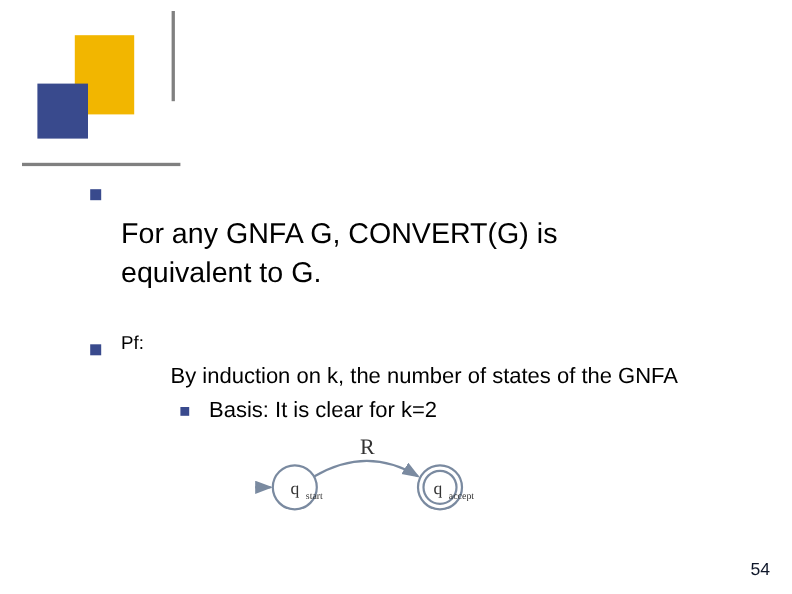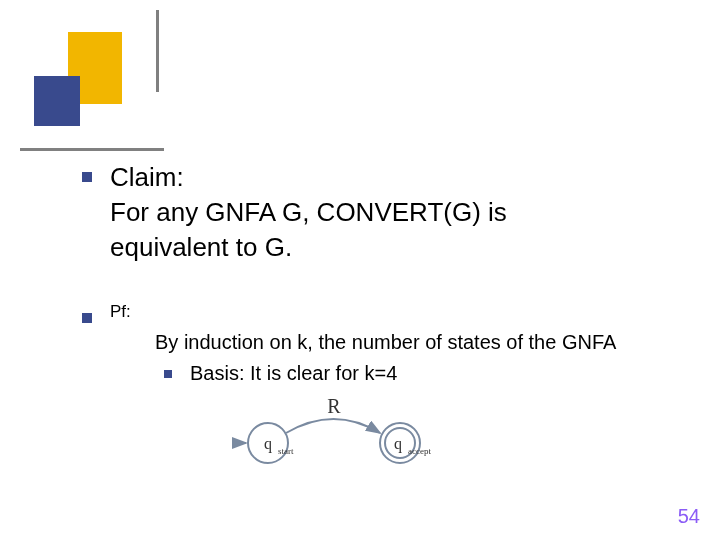--- a/index.html
+++ b/index.html
@@ -101,52 +101,52 @@
     background: #394a8d;
   }
   .diagram {
     margin-left: 120px;
     margin-top: 14px;
   }
   .page-num {
     position: absolute;
     right: 20px;
     bottom: 12px;
-    font-size: 20px;
-    color: #8b5cf6;
+    font-size: 16px;
+    color: #0f172a;
   }
 </style>
 </head>
 <body>
 
 <div class="corner-art">
   <div class="yellow"></div>
   <div class="blue"></div>
   <div class="vline"></div>
   <div class="hline"></div>
 </div>
 
 <div class="content">
 
   <div class="item">
     <div class="bullet1"></div>
     <div class="claim">
-      <span>Claim:</span><br>
+      <br>
       <span>For any GNFA G, CONVERT(G) is</span><br>
       <span>equivalent to G.</span>
     </div>
   </div>
 
   <div class="item">
     <div class="bullet1"></div>
     <div class="pf">Pf:</div>
     <div class="induction">By induction on k, the number of states of the GNFA</div>
     <div class="basis-row">
       <div class="bullet2"></div>
-      <span>Basis: It is clear for k=4</span>
+      <span>Basis: It is clear for k=2</span>
     </div>
 
     <div class="diagram">
       <svg width="230" height="80" viewBox="0 0 230 80">
         <defs>
           <marker id="arrowhead" markerWidth="8" markerHeight="8" refX="7" refY="3" orient="auto">
             <path d="M0,0 L8,3 L0,6 Z" fill="#7a8aa0"></path>
           </marker>
         </defs>
 

